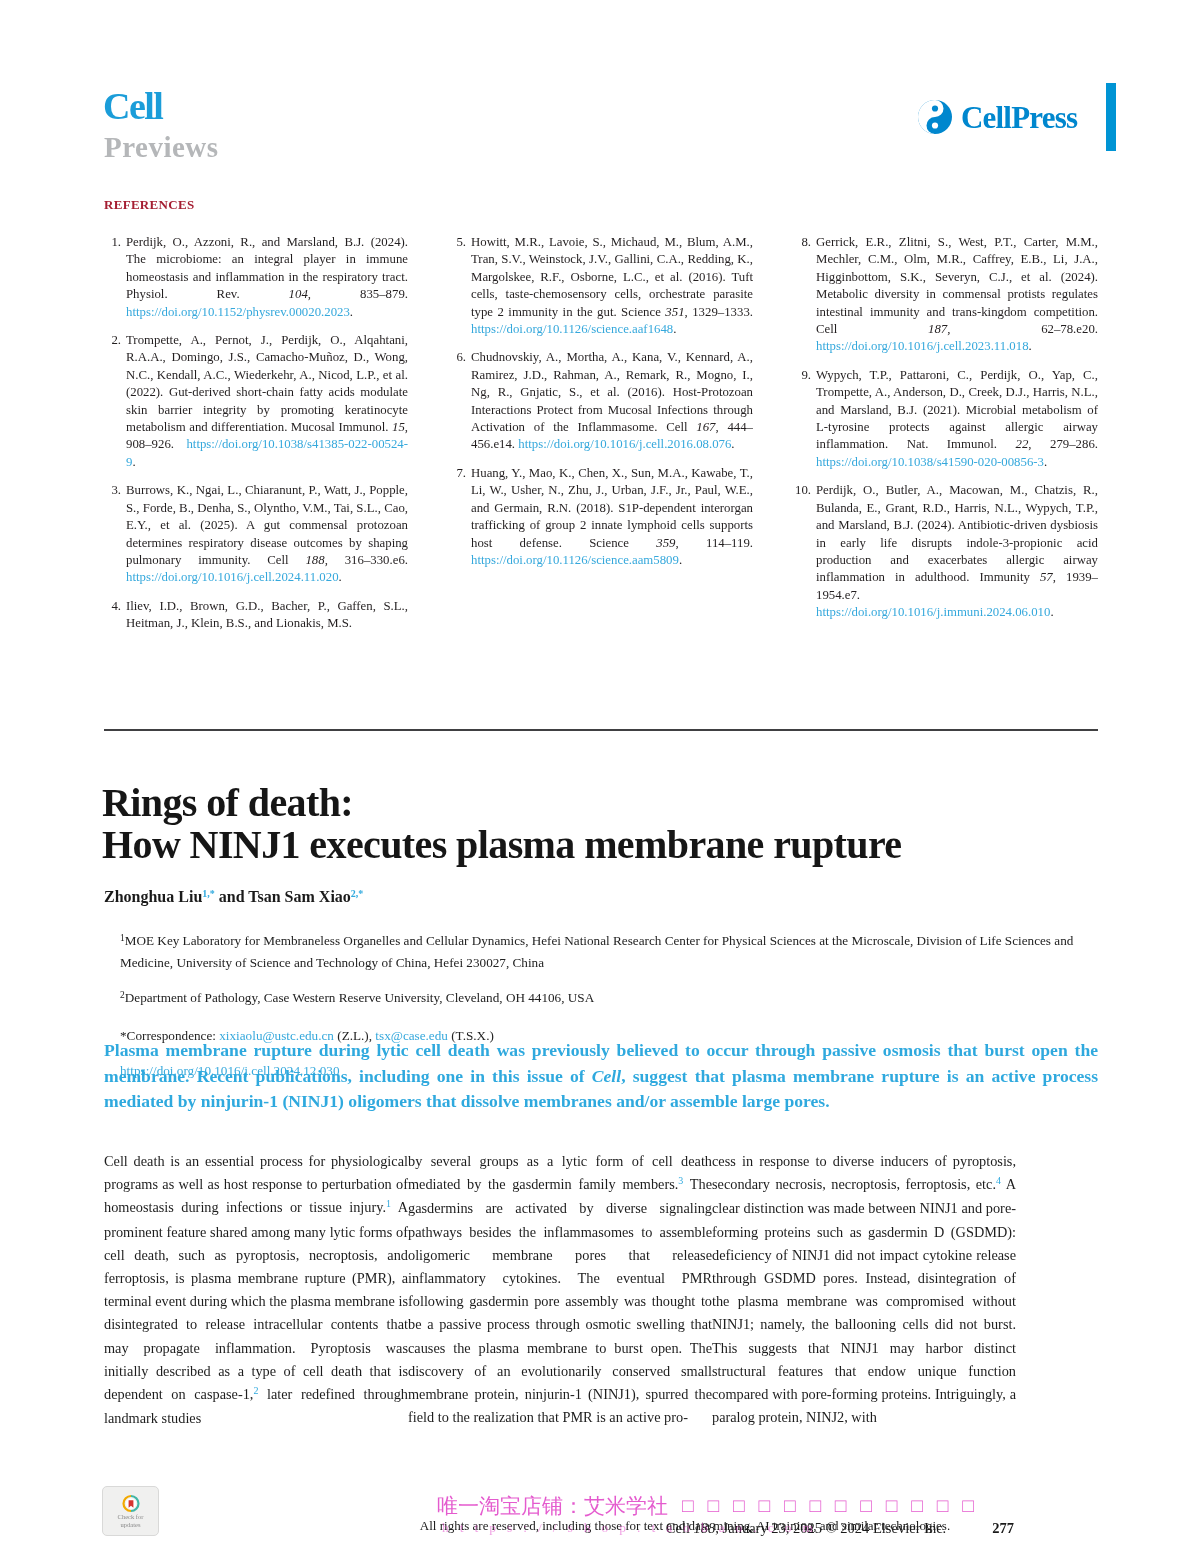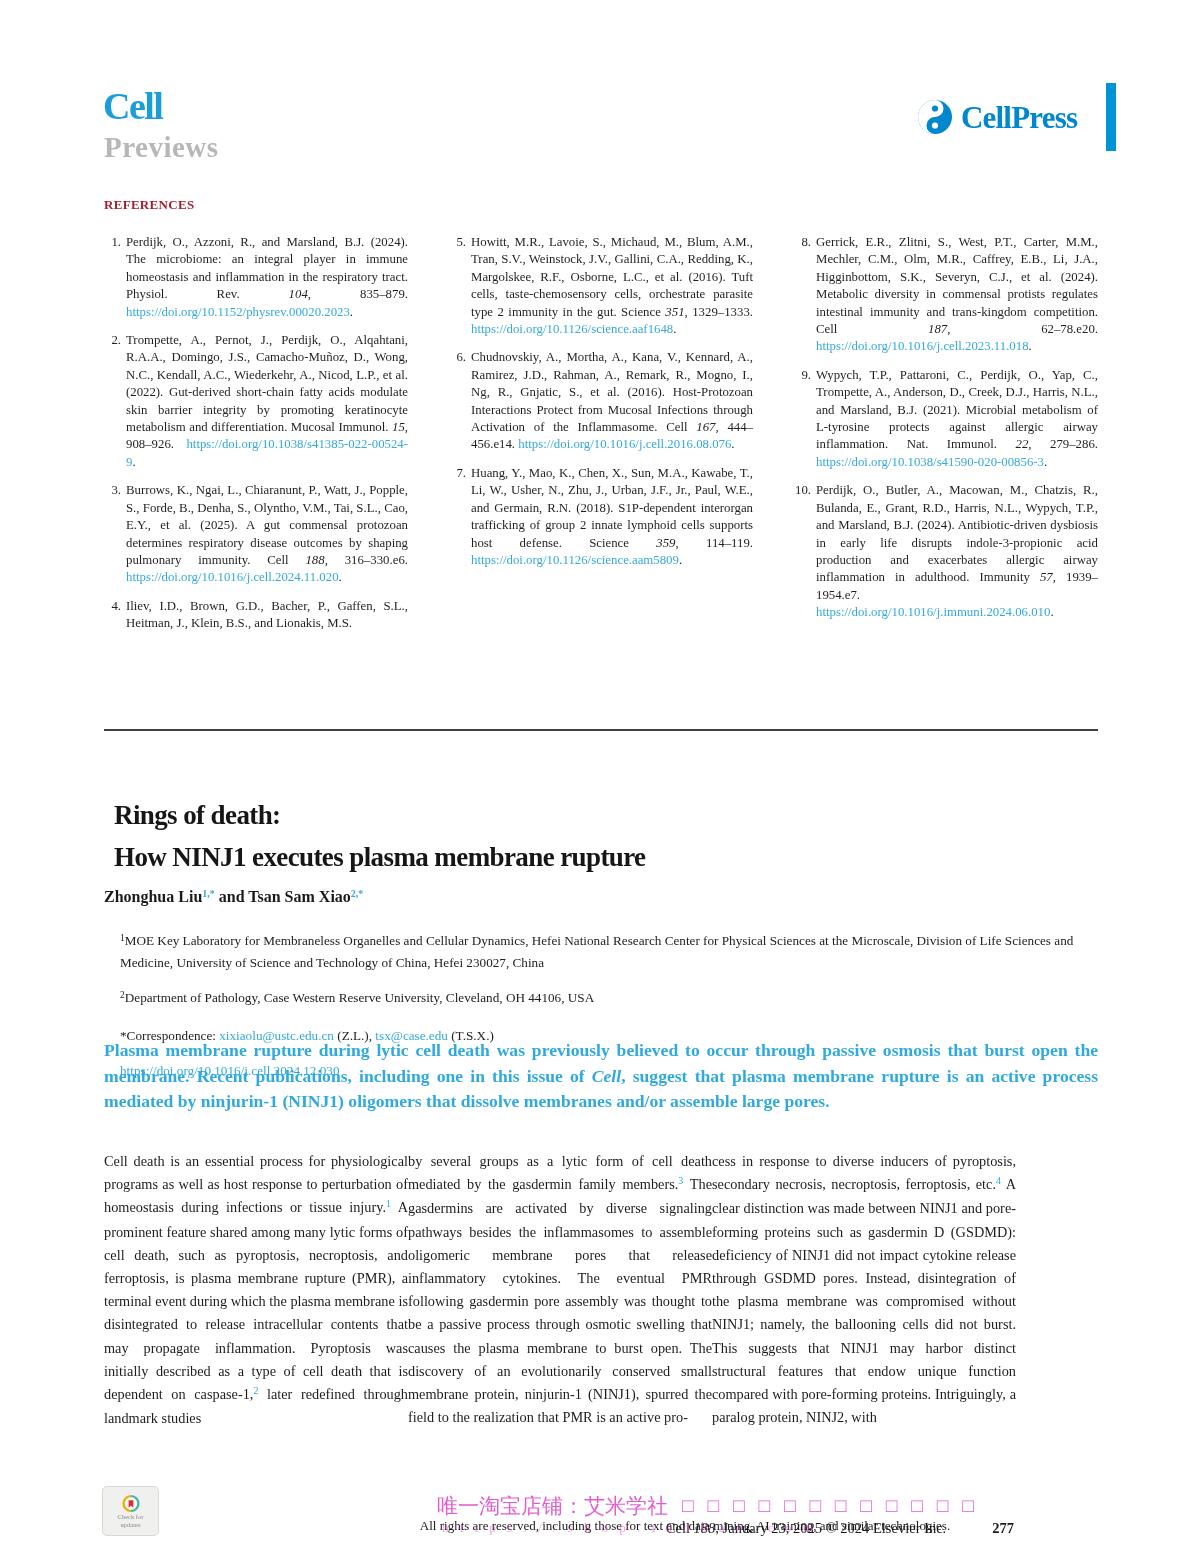--- a/index.html
+++ b/index.html
@@ -24,21 +24,21 @@
   .ref-num{position:absolute;left:0;top:0;width:17px;text-align:right;}
   .seg-link{color:#35A8DC;}
   .seg-ital{font-style:italic;}
   .seg-sup{font-size:9.5px;position:relative;top:-4px;}
   .seg-bsup{font-size:10px;position:relative;top:-5px;color:#2FA9DE;}
 
   
   .divider{position:absolute;left:104px;top:729px;width:994px;height:2px;background:#404042;}
 
   
-  .title{position:absolute;left:102px;top:782px;margin:12px;font-size:27px;font-weight:700;
+  .title{position:absolute;left:102px;top:782px;margin:0;font-size:40px;font-weight:700;
          color:#161616;line-height:42px;letter-spacing:-0.6px;}
   .authors{position:absolute;left:104px;top:888px;font-size:16px;font-weight:700;color:#1a1a1a;}
   .affils{position:absolute;left:104px;top:915px;width:1000px;font-size:13.2px;
           line-height:19.5px;color:#222;}
   .affils > div{margin:16px;}
 
   
   .summary{position:absolute;left:104px;top:1038px;width:994px;font-size:17.6px;font-weight:700;
            color:#2FA9DE;line-height:25.5px;text-align:justify;}
   .summary .seg-ital{font-style:italic;}

